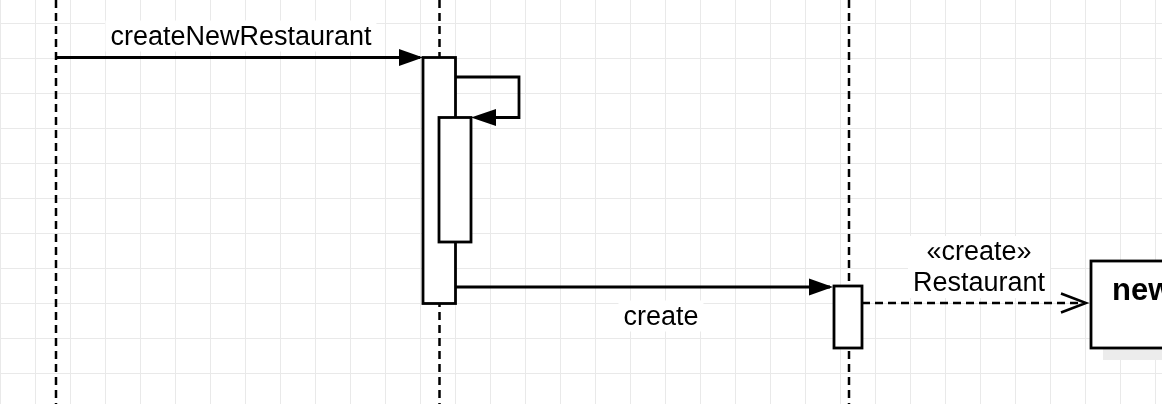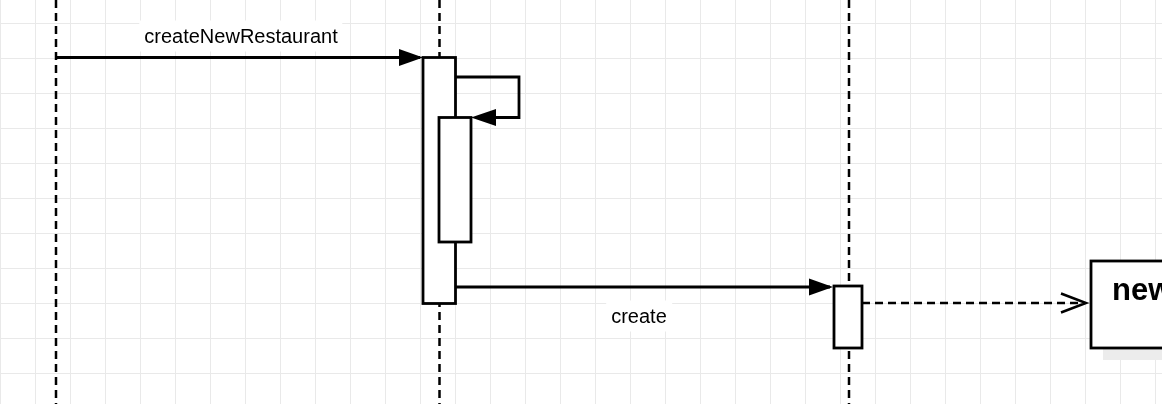--- a/index.html
+++ b/index.html
@@ -20,21 +20,21 @@
     background-position: 0 0, 0 23px;
     font-family: "Liberation Sans", sans-serif;
   }
   svg.diagram {
     position: absolute;
     left: 0;
     top: 0;
   }
   .label {
     position: absolute;
-    font-size: 20px;
+    font-size: 27px;
     line-height: 31px;
     color: #000000;
     background: #ffffff;
     white-space: nowrap;
     padding: 0 5px;
     transform: translate(-50%, -50%);
   }
   .label.two-line {
     transform: translate(-50%, 0);
     text-align: center;
@@ -78,18 +78,22 @@
     <line x1="862" y1="303" x2="1083" y2="303" stroke="#000000" stroke-width="2.5" stroke-dasharray="8 5"></line>
     <polyline points="1061,293.5 1086,303 1061,312.5" fill="none" stroke="#000000" stroke-width="2.5"></polyline>
 
     <rect x="1103" y="273" width="160" height="87" fill="#ececec"></rect>
     <rect x="1091" y="261" width="160" height="87" fill="#ffffff" stroke="#000000" stroke-width="2.8"></rect>
   </svg>
 
   <div class="label" style="left:241px; top:36px;">createNewRestaurant</div>
 
 
-  <div class="label" style="left:639px; top:316px;">create</div>
+  <div class="label" style="left:661px; top:316px;">create</div>
 
+  <div class="label two-line" style="left:979px; top:236px;">
+    <div>«create»</div>
+    <div>Restaurant</div>
+  </div>
 
   <div class="object-label" style="left:1112px; top:290px;">new</div>
 
 </div>
 
 </body></html>

